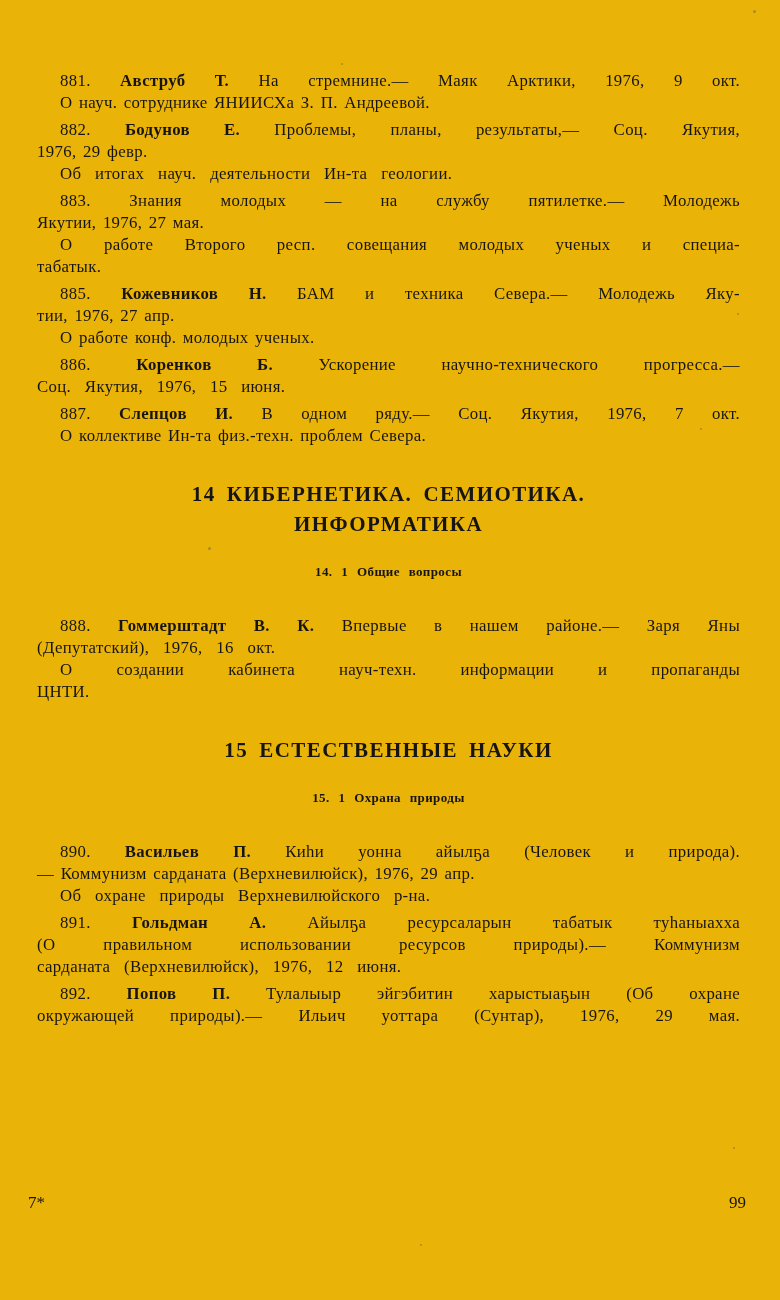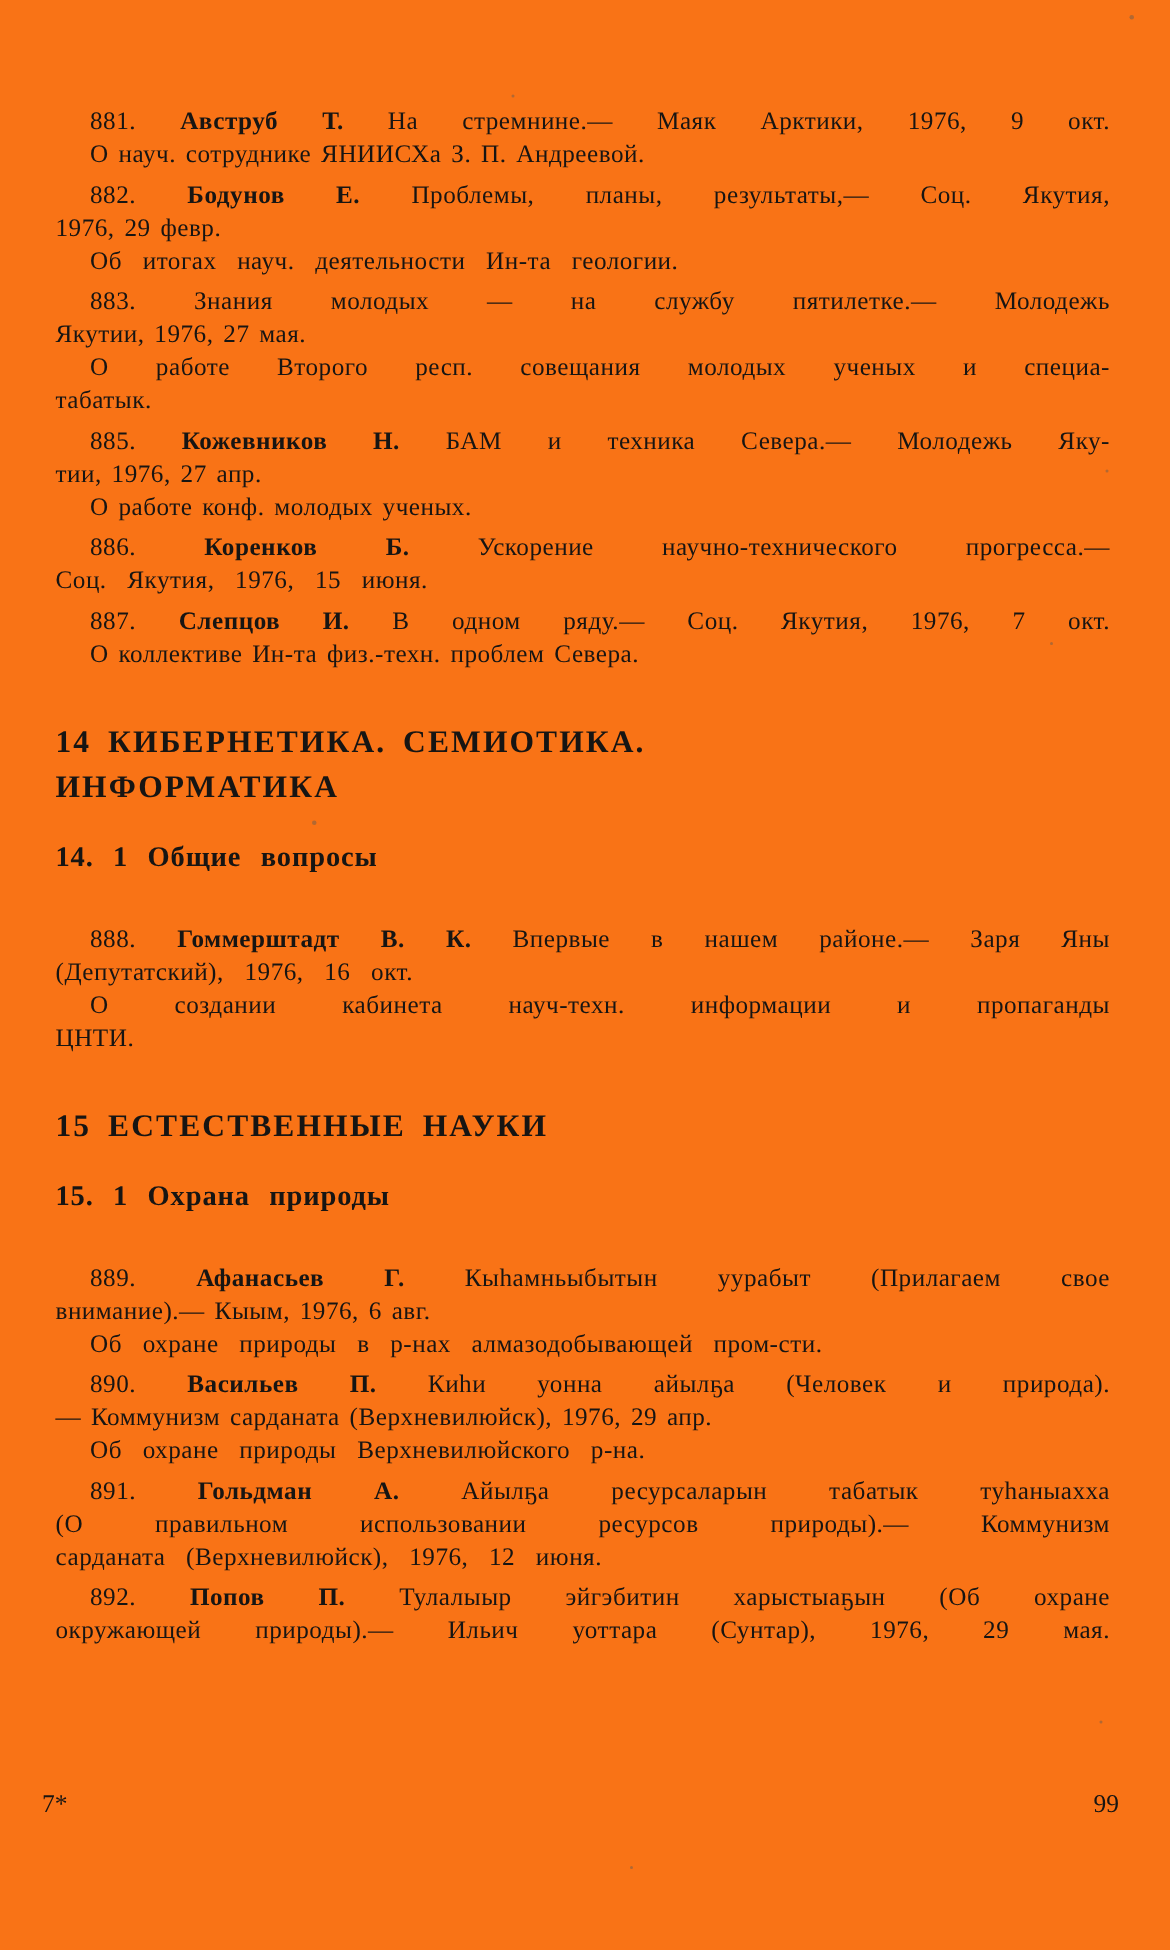--- a/index.html
+++ b/index.html
@@ -1,21 +1,21 @@
 <!DOCTYPE html>
 <html><head>
 <meta charset="utf-8">
 <style>
   * { margin:0; padding:0; box-sizing:border-box; }
   html, body { width:780px; height:1300px; }
   body { background:#ffffff; }
   .sheet {
     position:relative;
     width:780px; height:1300px;
-    background:#f97316;
+    background:#eab308;
     color:#171513;
     font-family:"Liberation Serif", "DejaVu Serif", serif;
     overflow:hidden;
   }
   #content {
     position:absolute;
     left:37px; top:70px;
     width:703px;
   }
   .line {
@@ -27,28 +27,30 @@
   .line.j { text-align:justify; text-align-last:justify; text-justify:inter-word; }
   .line.w { word-spacing:0.55em; }
   .line.ind { text-indent:23px; }
   .b { font-weight:700; }
   .para { margin-top:5px; }
   .para:first-child { margin-top:0; }
   .h1 {
     font-size:21px;
     line-height:30px;
     font-weight:700;
+    text-align:center;
     letter-spacing:1.4px;
     word-spacing:0.22em;
   }
   .h1.mt { margin-top:32px; }
   .h2 {
-    font-size:19px;
+    font-size:13px;
     line-height:22px;
     font-weight:700;
+    text-align:center;
     word-spacing:0.4em;
     letter-spacing:0.03em;
     margin-top:22px;
     margin-bottom:32px;
   }
   .footer {
     position:absolute;
     left:28px; right:34px; top:1192px;
     display:flex;
     justify-content:space-between;
@@ -100,25 +102,20 @@
       <div class="h2">14. 1 Общие вопросы</div>
       <div class="para">
         <div class="line j ind"><span>888. </span><span class="b">Гоммерштадт В. К.</span><span> Впервые в нашем районе.— Заря Яны</span></div>
         <div class="line w"><span>(Депутатский), 1976, 16 окт.</span></div>
         <div class="line j ind"><span>О создании кабинета науч-техн. информации и пропаганды</span></div>
         <div class="line"><span>ЦНТИ.</span></div>
       </div>
       <div class="h1 mt">15 ЕСТЕСТВЕННЫЕ НАУКИ</div>
       <div class="h2">15. 1 Охрана природы</div>
       <div class="para">
-        <div class="line j ind"><span>889. </span><span class="b">Афанасьев Г.</span><span> Кыһамньыбытын уурабыт (Прилагаем свое</span></div>
-        <div class="line"><span>внимание).— Кыым, 1976, 6 авг.</span></div>
-        <div class="line ind w"><span>Об охране природы в р-нах алмазодобывающей пром-сти.</span></div>
-      </div>
-      <div class="para">
         <div class="line j ind"><span>890. </span><span class="b">Васильев П.</span><span> Киһи уонна айылҕа (Человек и природа).</span></div>
         <div class="line"><span>— Коммунизм сарданата (Верхневилюйск), 1976, 29 апр.</span></div>
         <div class="line ind w"><span>Об охране природы Верхневилюйского р-на.</span></div>
       </div>
       <div class="para">
         <div class="line j ind"><span>891. </span><span class="b">Гольдман А.</span><span> Айылҕа ресурсаларын табатык туһаныахха</span></div>
         <div class="line j"><span>(О правильном использовании ресурсов природы).— Коммунизм</span></div>
         <div class="line w"><span>сарданата (Верхневилюйск), 1976, 12 июня.</span></div>
       </div>
       <div class="para">

